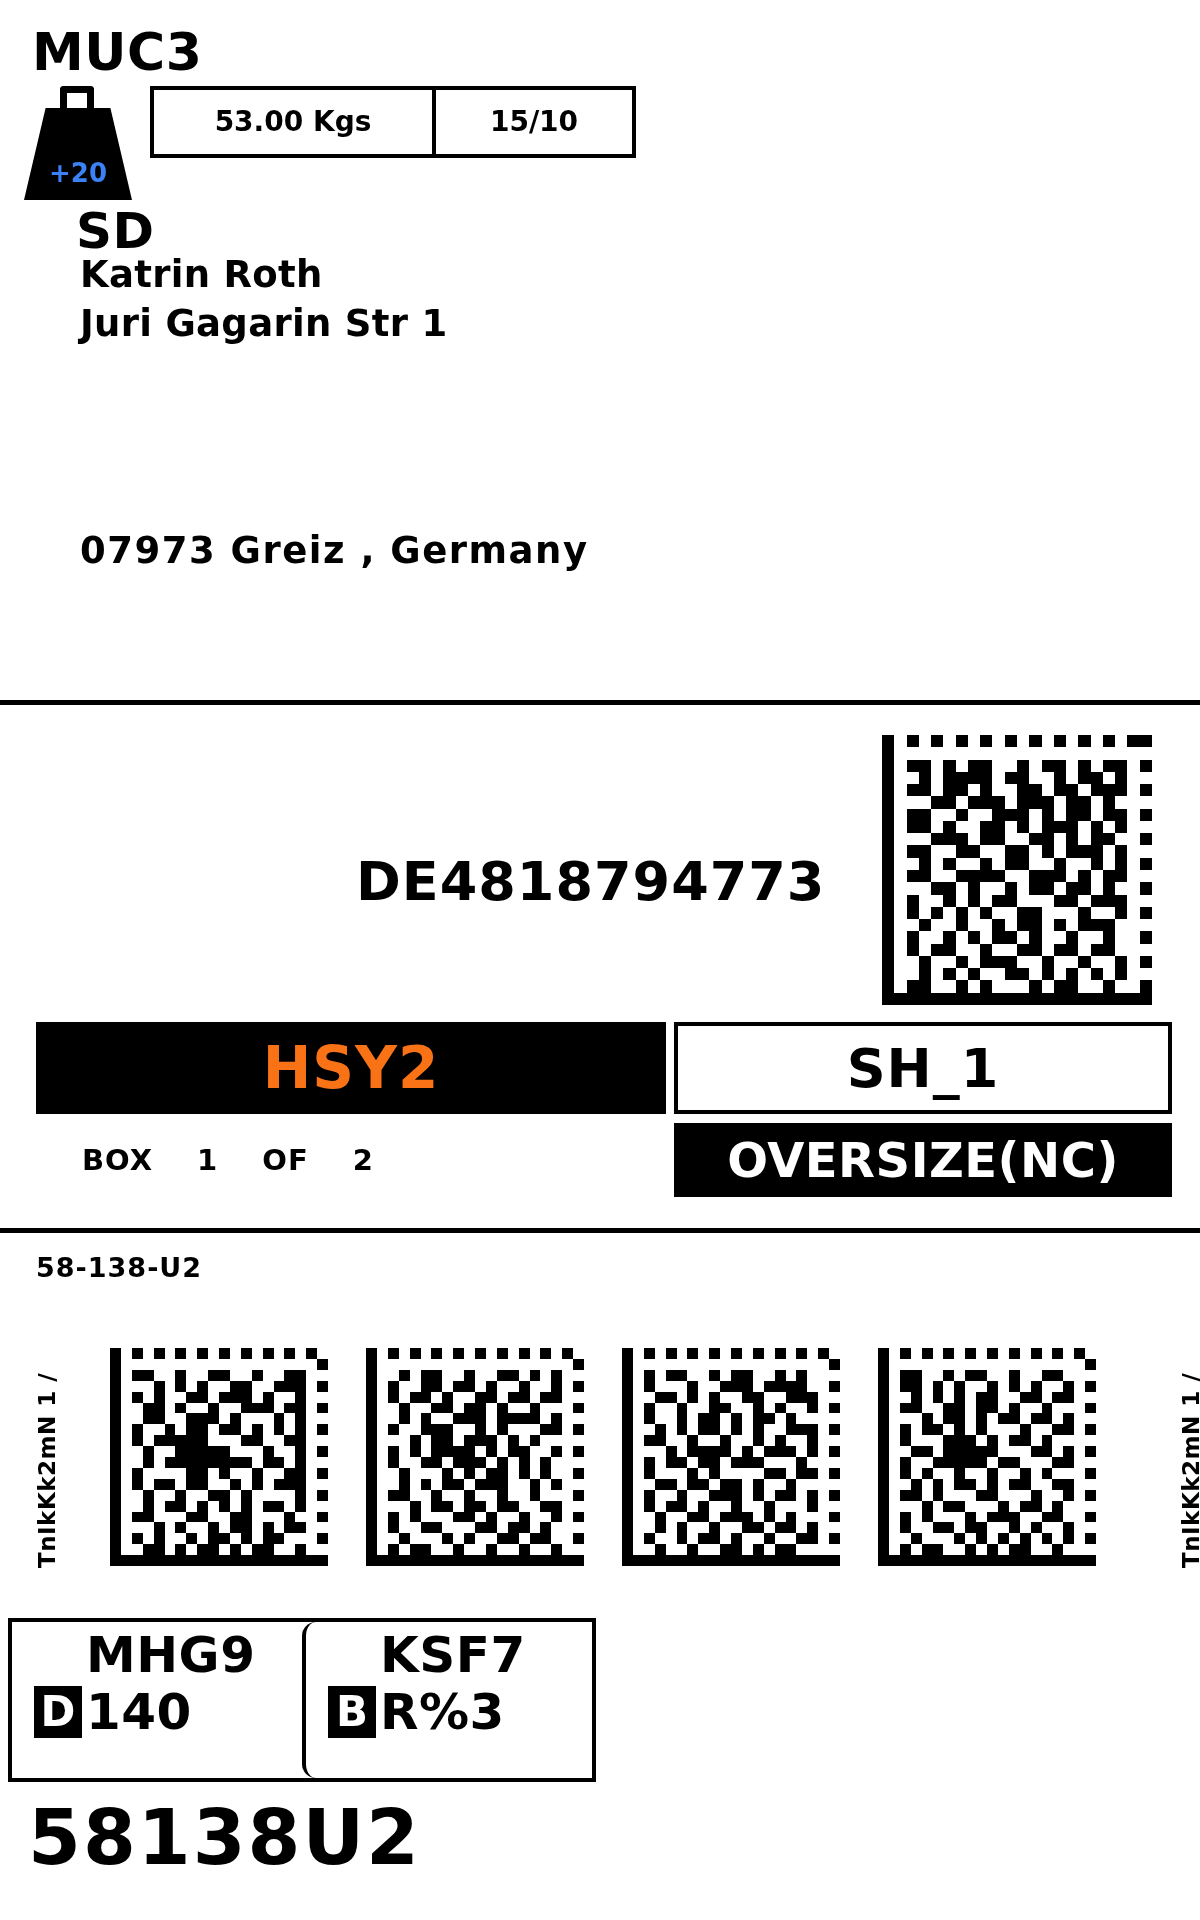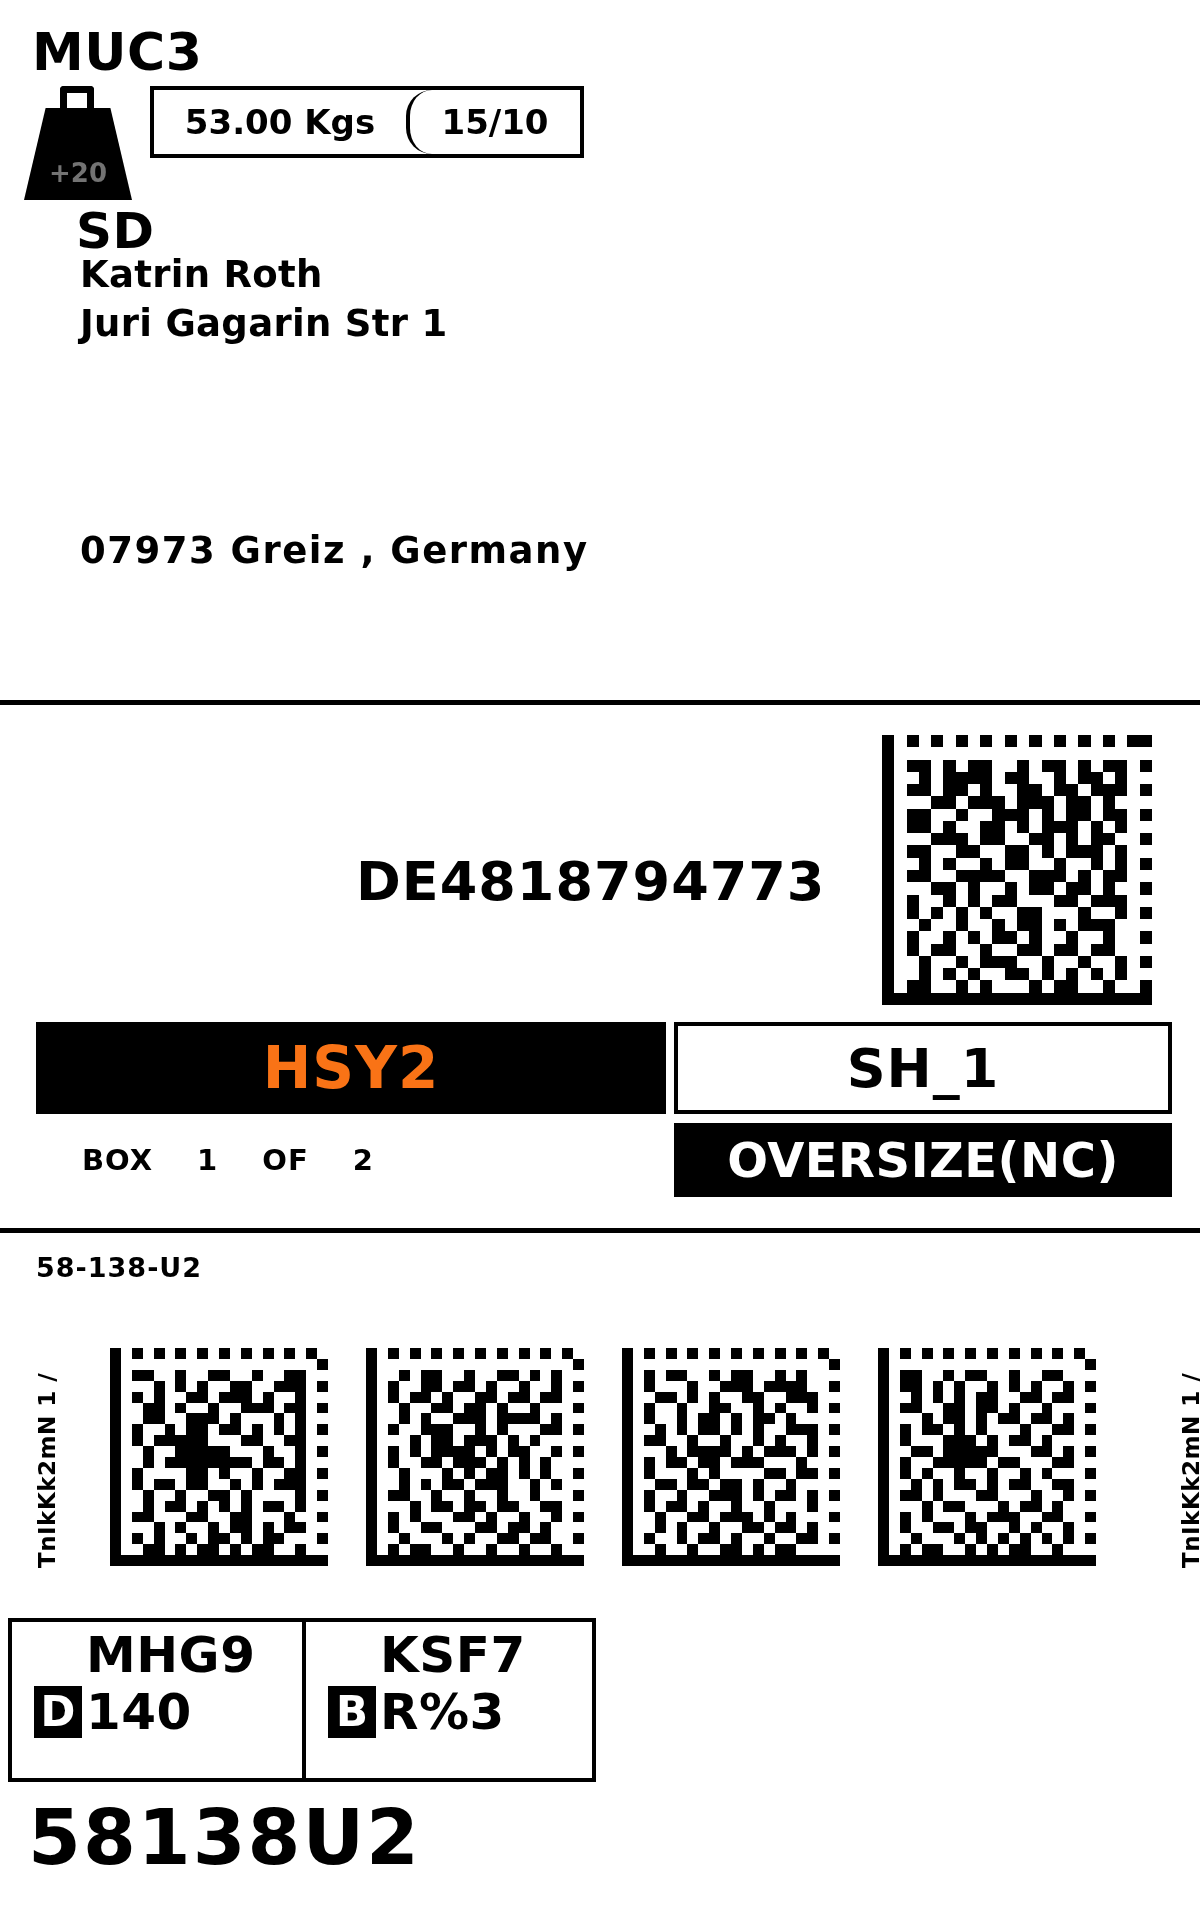--- a/index.html
+++ b/index.html
@@ -70,40 +70,39 @@
     height: 92px;
     background: #000;
     clip-path: polygon(20% 0%, 80% 0%, 100% 100%, 0% 100%);
   }
   .weight-icon .plus {
     position: absolute;
     left: 0;
     top: 72px;
     width: 108px;
     text-align: center;
-    color: #737373;
+    color: #3b82f6;
     font-size: 26px;
     font-weight: bold;
   }
   .weight-box {
     display: flex;
     border: 4px solid #000;
     height: 72px;
     box-sizing: border-box;
     align-items: stretch;
   }
   .weight-box .cell {
     display: flex;
     align-items: center;
     justify-content: center;
-    font-size: 34px;
-    font-weight: bold;
-    padding: 0 1px;
+    font-size: 28px;
+    font-weight: bold;
+    padding: 0 14px;
     line-height: 1;
-    border-radius: 26px;
   }
   .weight-box .cell.kgs { min-width: 250px; }
   .weight-box .cell.date {
     min-width: 168px;
     border-left: 4px solid #000;
   }
   .service-code {
     font-size: 50px;
     font-weight: bold;
     margin-left: 52px;
@@ -271,20 +270,21 @@
     height: 164px;
     border: 4px solid #000;
     box-sizing: border-box;
     display: flex;
   }
   .code-cell {
     width: 50%;
     box-sizing: border-box;
     position: relative;
     padding-left: 22px;
+    border-radius: 14px;
   }
   .code-cell + .code-cell { border-left: 4px solid #000; }
   .code-top {
     font-size: 50px;
     font-weight: bold;
     line-height: 1;
     padding-top: 8px;
     padding-left: 52px;
     letter-spacing: 0.5px;
   }

